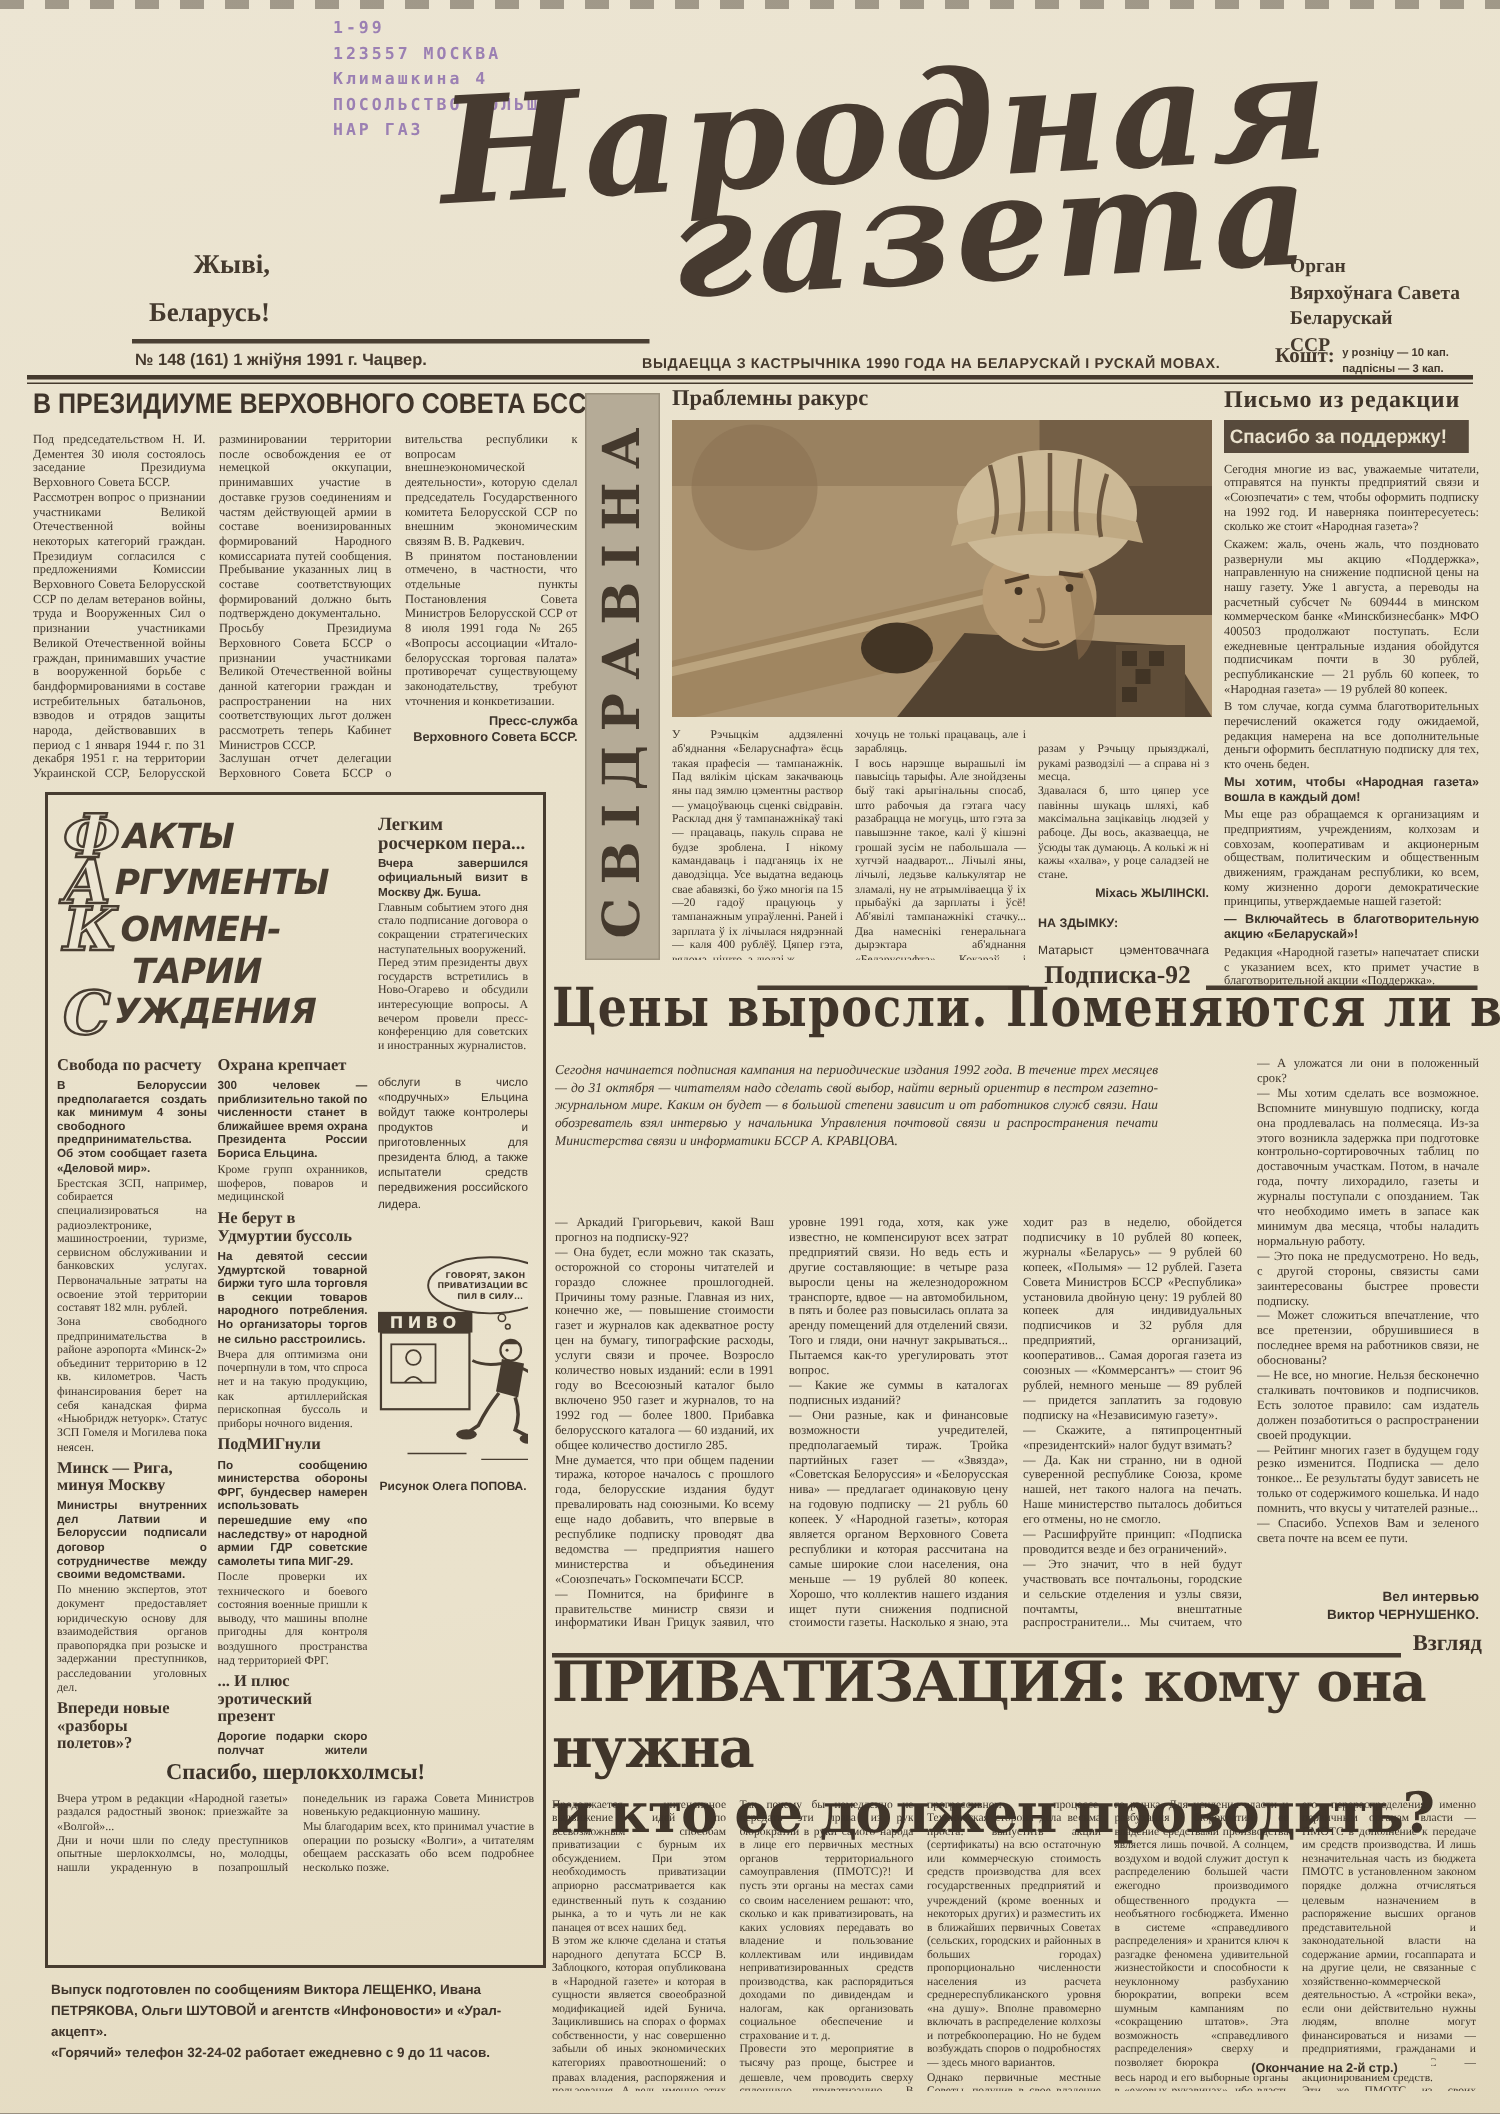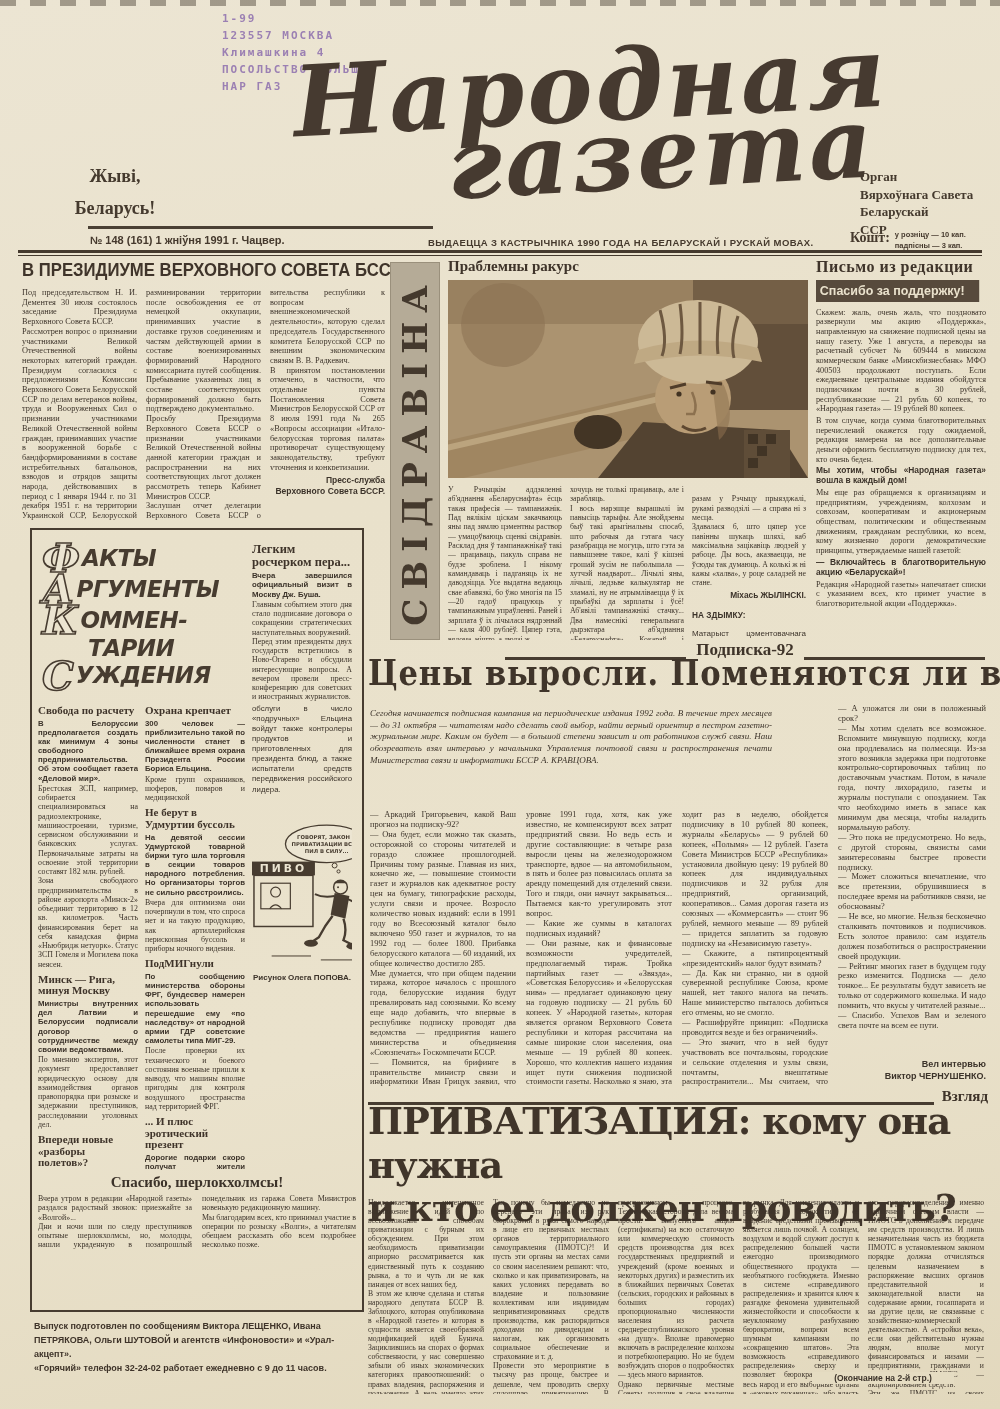--- a/index.html
+++ b/index.html
@@ -3,21 +3,21 @@
 <meta charset="utf-8">
 <style>
   *{box-sizing:border-box;margin:0;padding:0}
   body{margin:0;background:#7e776a;font-family:"Liberation Serif","DejaVu Serif",serif}
   .page{position:relative;width:1000px;height:1409px;margin:0 auto;overflow:hidden;color:#3c332a;
     background:linear-gradient(168deg,#ece5d3 0%,#e9e1cb 35%,#eae2cc 70%,#e2d8bd 100%)}
   .top-edge{position:absolute;top:0;left:0;right:0;height:6px;opacity:.5;
     background:repeating-linear-gradient(90deg,#564d40 0 16px,transparent 16px 30px)}
   .stamp{position:absolute;left:222px;top:10px;font:700 11px/1.55 "DejaVu Sans Mono",monospace;
     color:#8e6fae;letter-spacing:2px;white-space:pre-line;opacity:.85}
-  .slogan{position:absolute;left:50px;top:160px;width:130px;text-align:center;
+  .slogan{position:absolute;left:50px;top:160px;width:130px;text-align:right;
     font:700 18px/1.8 "Liberation Serif",serif;color:#453a2e;white-space:pre-line}
   .logo{position:absolute;left:295px;top:44px;transform:rotate(-3deg);color:#463a30;
     font-family:"DejaVu Serif",serif;font-style:italic;font-weight:700}
   .logo-l1{font-size:98px;line-height:.88;letter-spacing:3px}
   .logo-l2{font-size:98px;line-height:.88;margin:-16px 0 0 150px;letter-spacing:3px}
   .organ{position:absolute;left:860px;top:168px;width:132px;font:700 13px/1.35 "Liberation Serif",serif;
     color:#453a2e;white-space:pre-line}
   .rule-left{position:absolute;left:88px;top:226px;width:345px;height:3px;background:#4a4034}
   .issue{position:absolute;left:90px;top:234px;font:700 11px "Liberation Sans",sans-serif;color:#45392d}
   .published{position:absolute;left:428px;top:237px;font:700 9.5px "Liberation Sans",sans-serif;color:#45392d;letter-spacing:.4px}
@@ -69,21 +69,21 @@
   .faks-row{display:flex;align-items:center}
   .faks-big{font:italic 700 40px/0.78 "DejaVu Serif",serif;color:#ece5d2;-webkit-text-stroke:1.6px #473c30;margin-right:2px}
   .faks-word{font:italic 700 23px/1.05 "DejaVu Sans",sans-serif;color:#473c30;letter-spacing:-0.5px}
   .faks-indent{margin-left:46px}
   .faks-cols{display:flex;gap:7px;height:632px;margin-top:2px}
   .fcol{width:100px;overflow:hidden}
   .fcol1,.fcol2{padding-top:162px}
   .mini h4{margin:5px 0 2px;font:700 11px/1.05 "Liberation Serif",serif;color:#3f342a}
   .mini .lead{margin-bottom:1px;font:700 7.8px/1.18 "Liberation Sans",sans-serif;text-align:justify}
   .mini .mbody{font:7.9px/1.17 "Liberation Serif",serif;text-align:justify;white-space:pre-line}
-  .pera-extra{margin-top:2px;font:7.8px/1.3 "Liberation Sans",sans-serif;text-align:justify}
+  .pera-extra{margin-top:15px;font:7.8px/1.3 "Liberation Sans",sans-serif;text-align:justify}
   .cartoon-svg{display:block;margin:26px auto 0;width:118px;height:150px}
   .cartoon-cap{font:700 8px "Liberation Sans",sans-serif;text-align:center;margin-top:2px}
   .sherlock{margin-top:4px}
   .sherlock h3{font:700 15px "Liberation Serif",serif;text-align:center;margin-bottom:3px}
   .sherlock-body{columns:2;column-gap:10px;height:76px;overflow:hidden;
     font:7.9px/1.17 "Liberation Serif",serif;text-align:justify;white-space:pre-line}
   .credits{position:absolute;left:34px;top:1320px;width:332px;font:700 9px/1.55 "Liberation Sans",sans-serif;
     color:#3f342a;white-space:pre-line}
 
   
@@ -208,20 +208,21 @@
         <div class="zdymku">Матарыст цэментовачнага агрэгата Іван Кандрацьевіч КАКАШЭНКА 24 гады працуе ў Рэчыцкім тампанажным упраўленні.</div>
         
       </div>
     </div>
   </section>
 
   <section class="letter">
     <div class="letter-kicker">Письмо из редакции</div>
     <div class="letter-title">Спасибо за поддержку!</div>
     <div class="letter-body">
+      <p>Сегодня многие из вас, уважаемые читатели, отправятся на пункты предприятий связи и «Союзпечати» с тем, чтобы оформить подписку на 1992 год. И наверняка поинтересуетесь: сколько же стоит «Народная газета»?</p>
       <p>Скажем: жаль, очень жаль, что поздновато развернули мы акцию «Поддержка», направленную на снижение подписной цены на нашу газету. Уже 1 августа, а переводы на расчетный субсчет № 609444 в минском коммерческом банке «Минскбизнесбанк» МФО 400503 продолжают поступать. Если ежедневные центральные издания обойдутся подписчикам почти в 30 рублей, республиканские — 21 рубль 60 копеек, то «Народная газета» — 19 рублей 80 копеек.</p>
       <p>В том случае, когда сумма благотворительных перечислений окажется году ожидаемой, редакция намерена на все дополнительные деньги оформить бесплатную подписку для тех, кто очень беден.</p>
       <p class="bold-p">Мы хотим, чтобы «Народная газета» вошла в каждый дом!</p>
       <p>Мы еще раз обращаемся к организациям и предприятиям, учреждениям, колхозам и совхозам, кооперативам и акционерным обществам, политическим и общественным движениям, гражданам республики, ко всем, кому жизненно дороги демократические принципы, утверждаемые нашей газетой:</p>
       <p class="bold-p">— Включайтесь в благотворительную акцию «Беларускай»!</p>
       <p>Редакция «Народной газеты» напечатает списки с указанием всех, кто примет участие в благотворительной акции «Поддержка».</p>
     </div>
   </section>
 
   <section class="faks" style="position:absolute">

